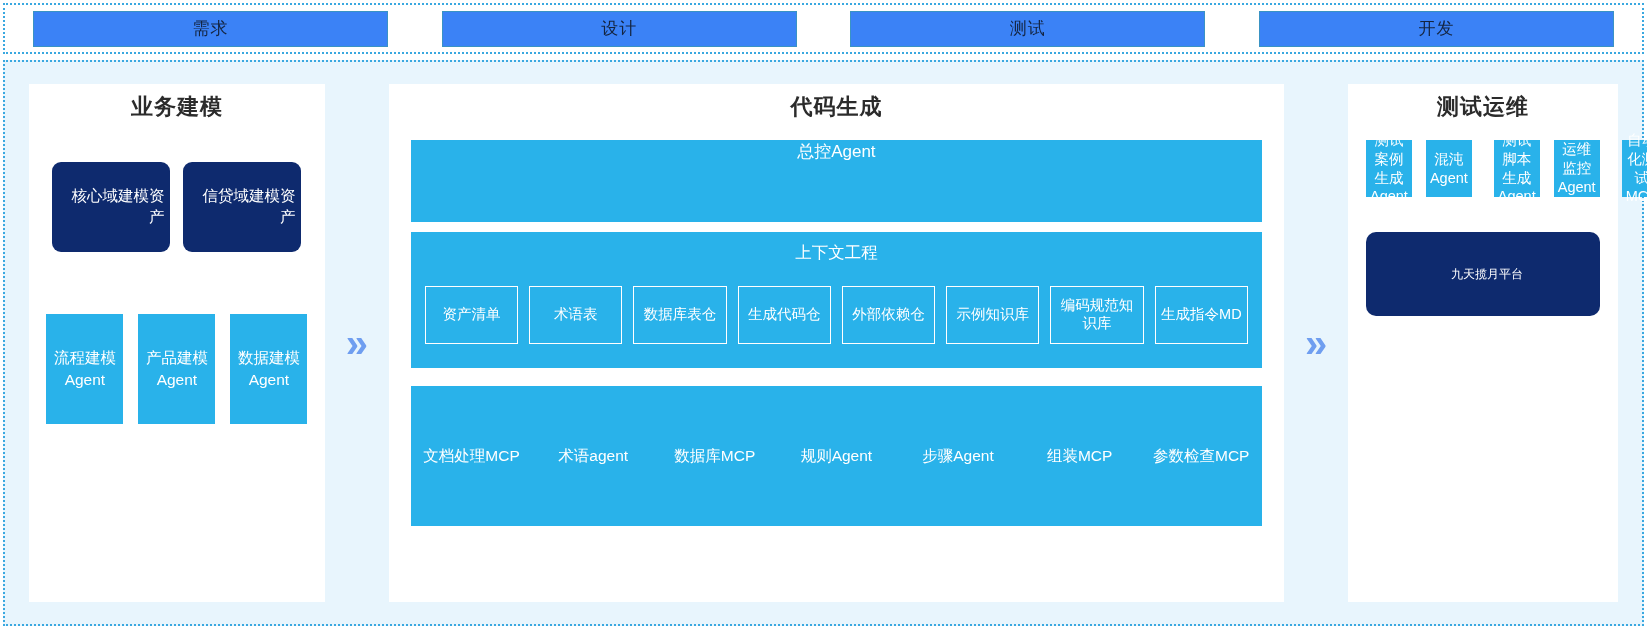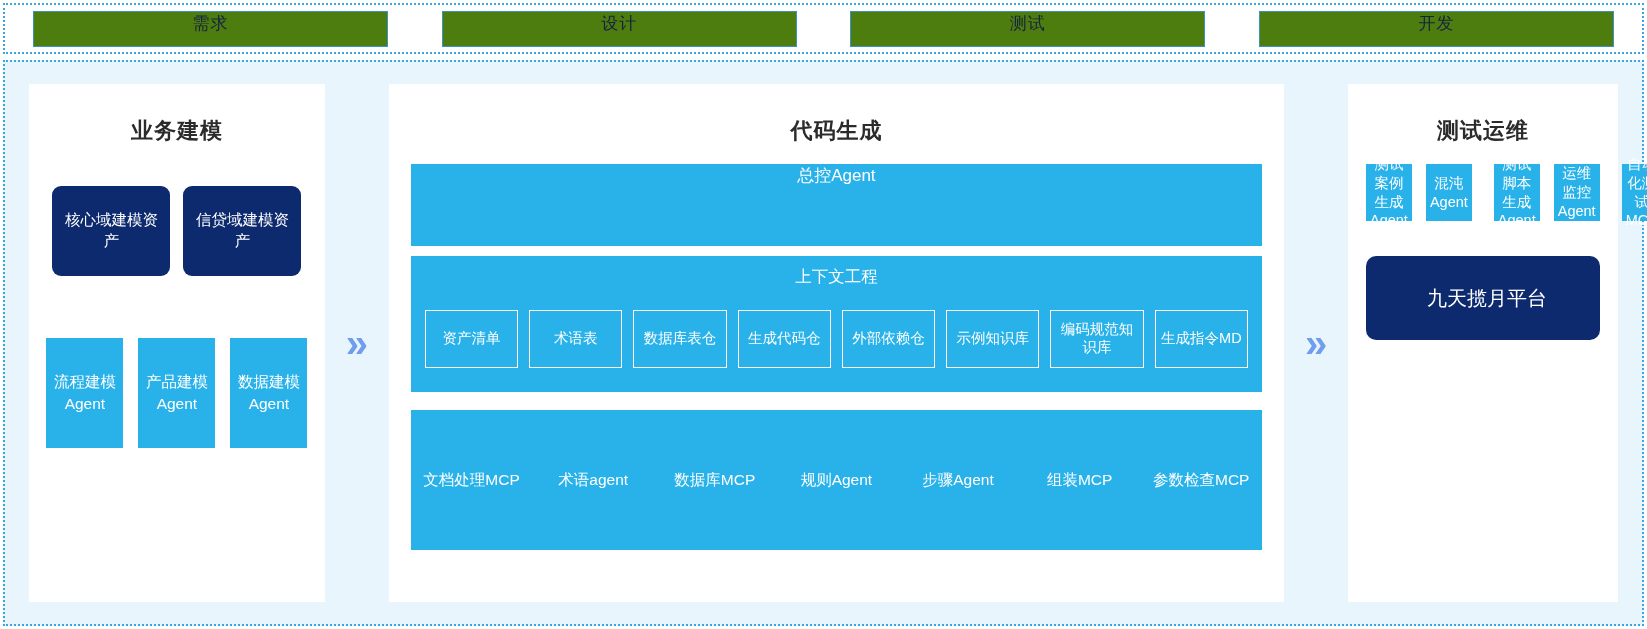--- a/index.html
+++ b/index.html
@@ -19,22 +19,22 @@
     border:2px dotted #3aa8e0;
     background:#ffffff;
     display:flex;align-items:center;justify-content:space-between;
     padding:0 28px;
   }
   .phase-box{
     flex:0 0 auto;
     width:355px;height:36px;
     box-sizing:border-box;
     border:1px solid #3a93c4;
-    background:#4d7c0f;
-    display:flex;align-items:flex-start;justify-content:center;
+    background:#3b82f6;
+    display:flex;align-items:center;justify-content:center;
     color:#14243f;font-size:17px;letter-spacing:1px;
   }
 
   
   .main-region{
     position:absolute;left:3px;top:60px;width:1641px;height:566px;
     box-sizing:border-box;
     border:2px dotted #3aa8e0;
     background:#e8f5fd;
     display:flex;align-items:stretch;
@@ -44,21 +44,21 @@
     background:#ffffff;
     box-sizing:border-box;
     position:relative;
     display:flex;flex-direction:column;
   }
   .panel-title{
     text-align:center;
     font-size:22px;
     font-weight:bold;
     color:#2b2b2b;
-    padding-top:32px;
+    padding-top:8px;
     letter-spacing:1px;
   }
 
   .gap{flex:0 0 auto;display:flex;align-items:center;justify-content:center;}
   .chev{
     color:#6f9ef0;
     font-size:40px;
     font-weight:bold;
     line-height:1;
     user-select:none;
@@ -70,21 +70,21 @@
     display:flex;gap:13px;justify-content:center;
     margin-top:40px;
   }
   .asset-box{
     width:118px;height:90px;
     background:#0e2a6e;
     border-radius:9px;
     color:#ffffff;
     font-size:15.5px;line-height:1.35;
     display:flex;align-items:center;justify-content:center;
-    text-align:center;
+    text-align:right;
     padding:0 6px;box-sizing:border-box;
   }
   .left-row-b{
     display:flex;gap:15px;justify-content:center;
     margin-top:62px;
   }
   .model-agent{
     width:77px;height:110px;
     background:#29b2ea;
     color:#ffffff;
@@ -155,21 +155,21 @@
     font-size:14.5px;line-height:1.3;
     display:flex;align-items:center;justify-content:center;
     text-align:center;
     padding:0 4px;box-sizing:border-box;
   }
   .platform-box{
     margin:35px 18px 0 18px;
     height:84px;
     background:#0e2a6e;
     border-radius:10px;
-    color:#ffffff;font-size:20px;
+    color:#ffffff;font-size:12px;
     display:flex;align-items:center;justify-content:center;padding-left:8px;
   }
 </style>
 </head>
 <body>
 
 <div class="page">
 
   <div class="phase-strip">
     <div class="phase-box">

